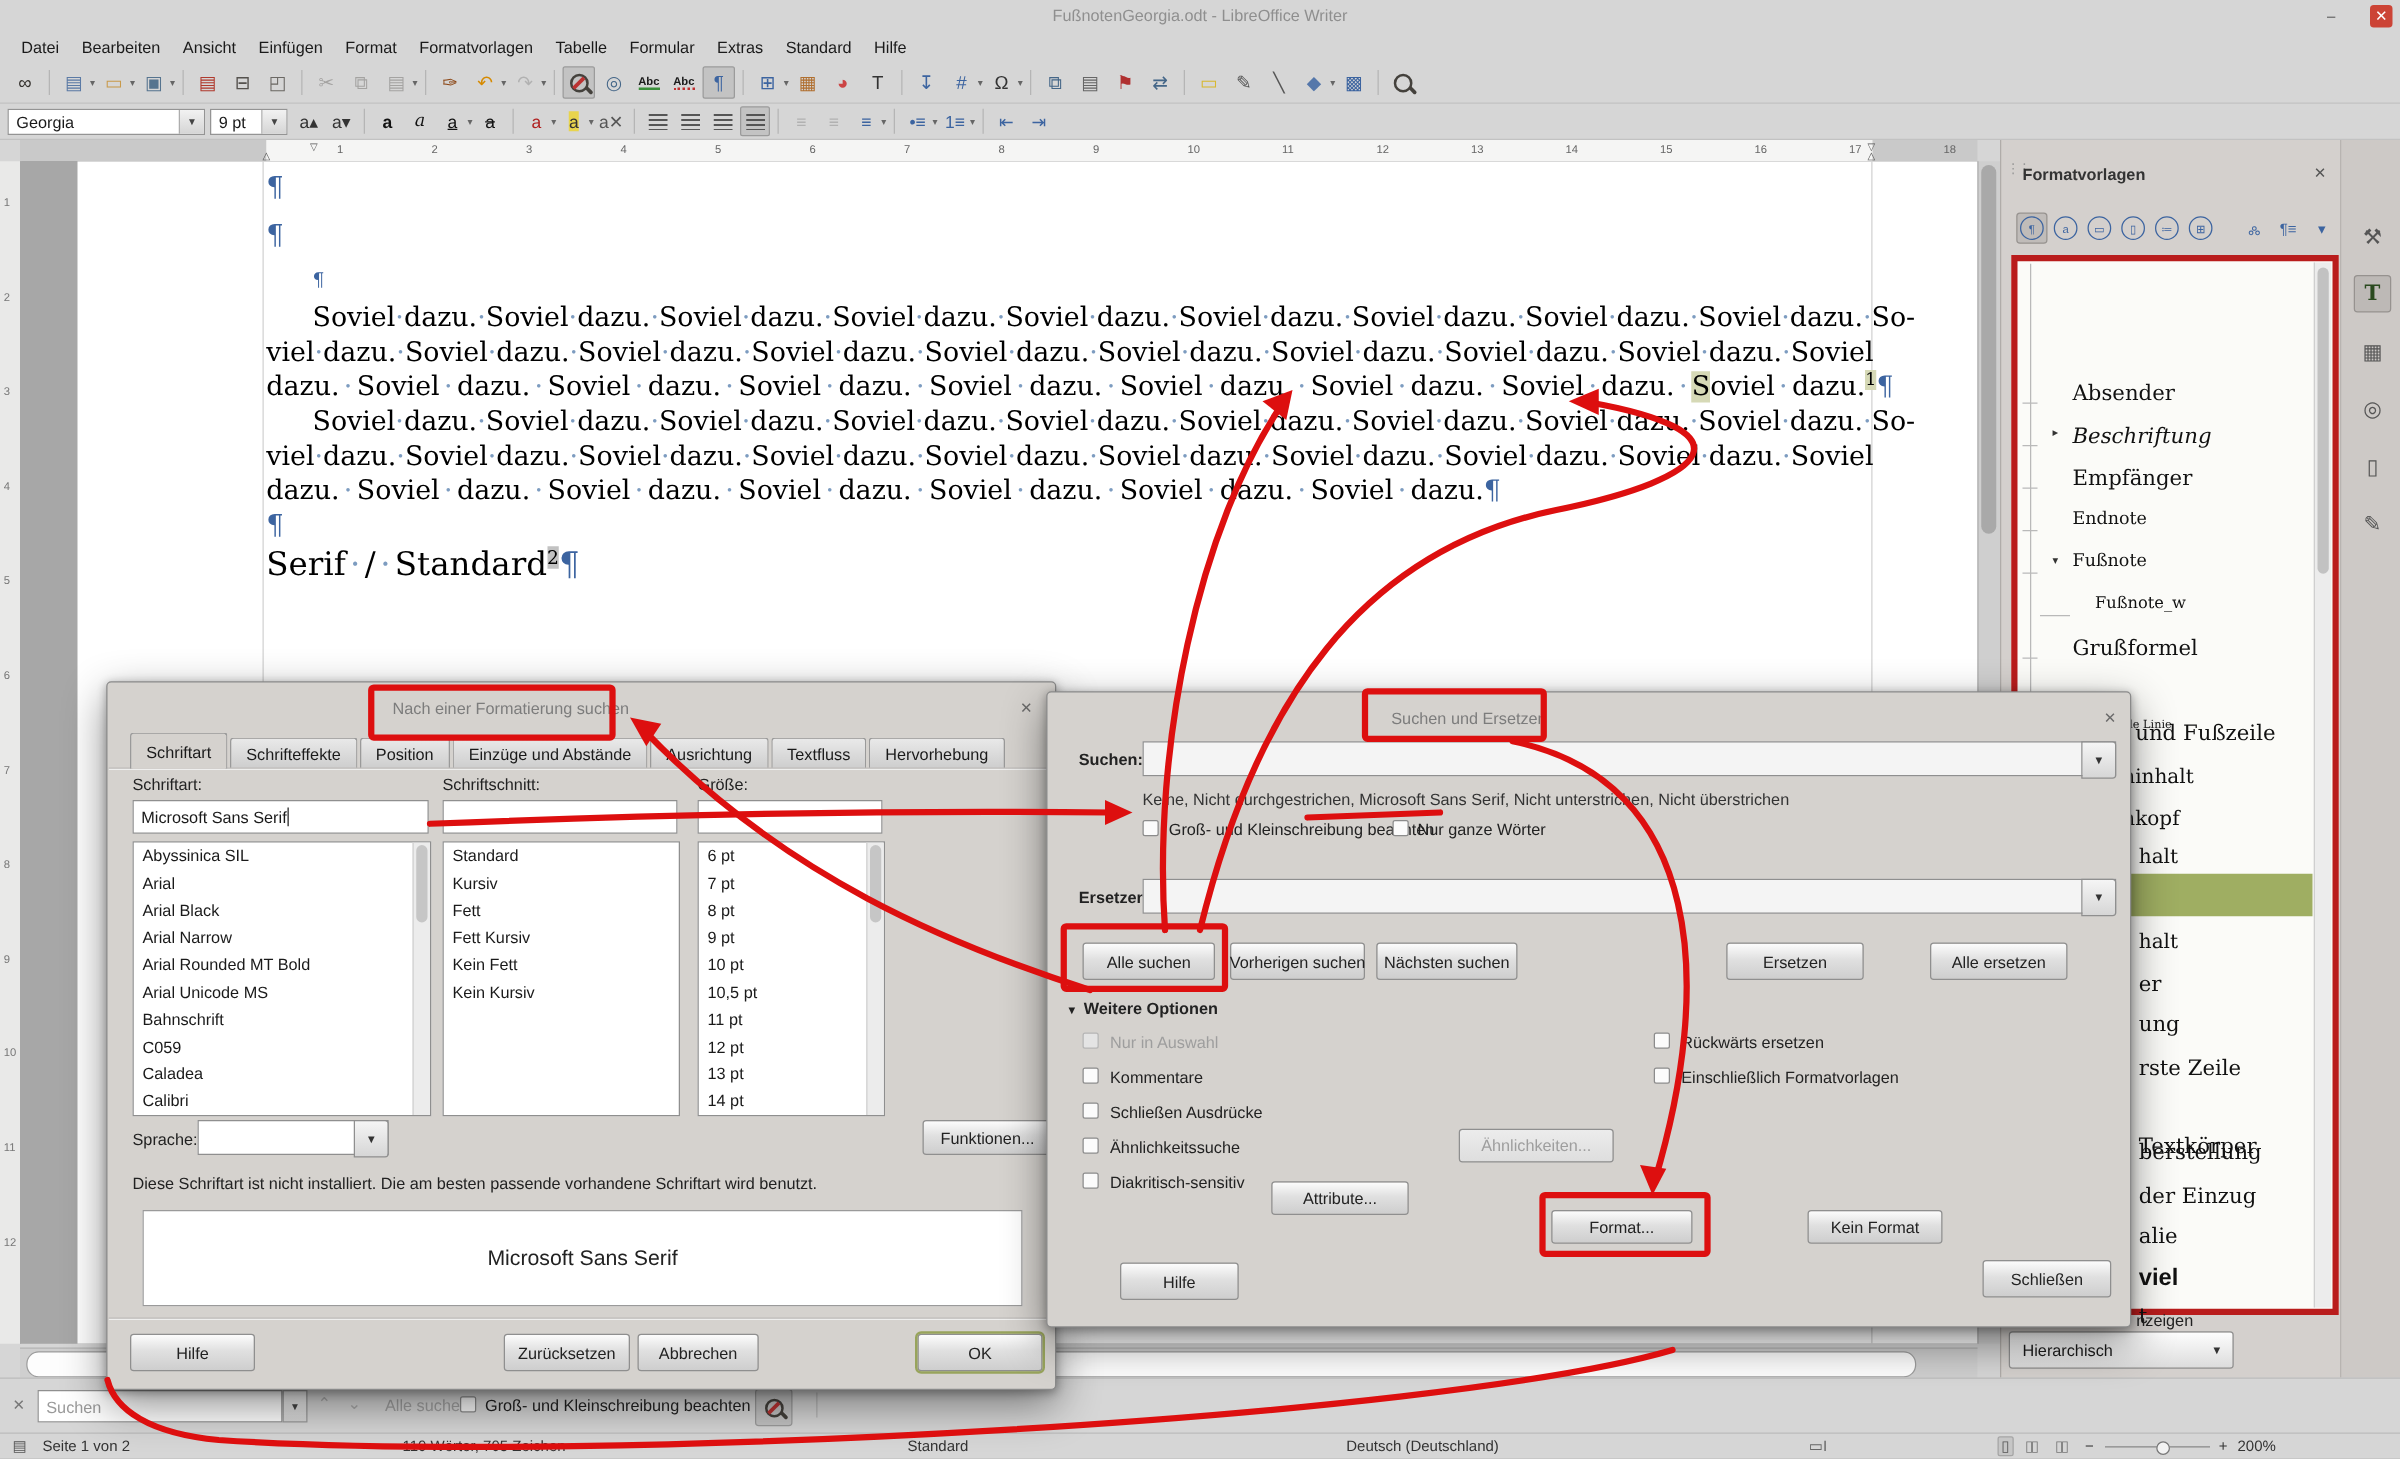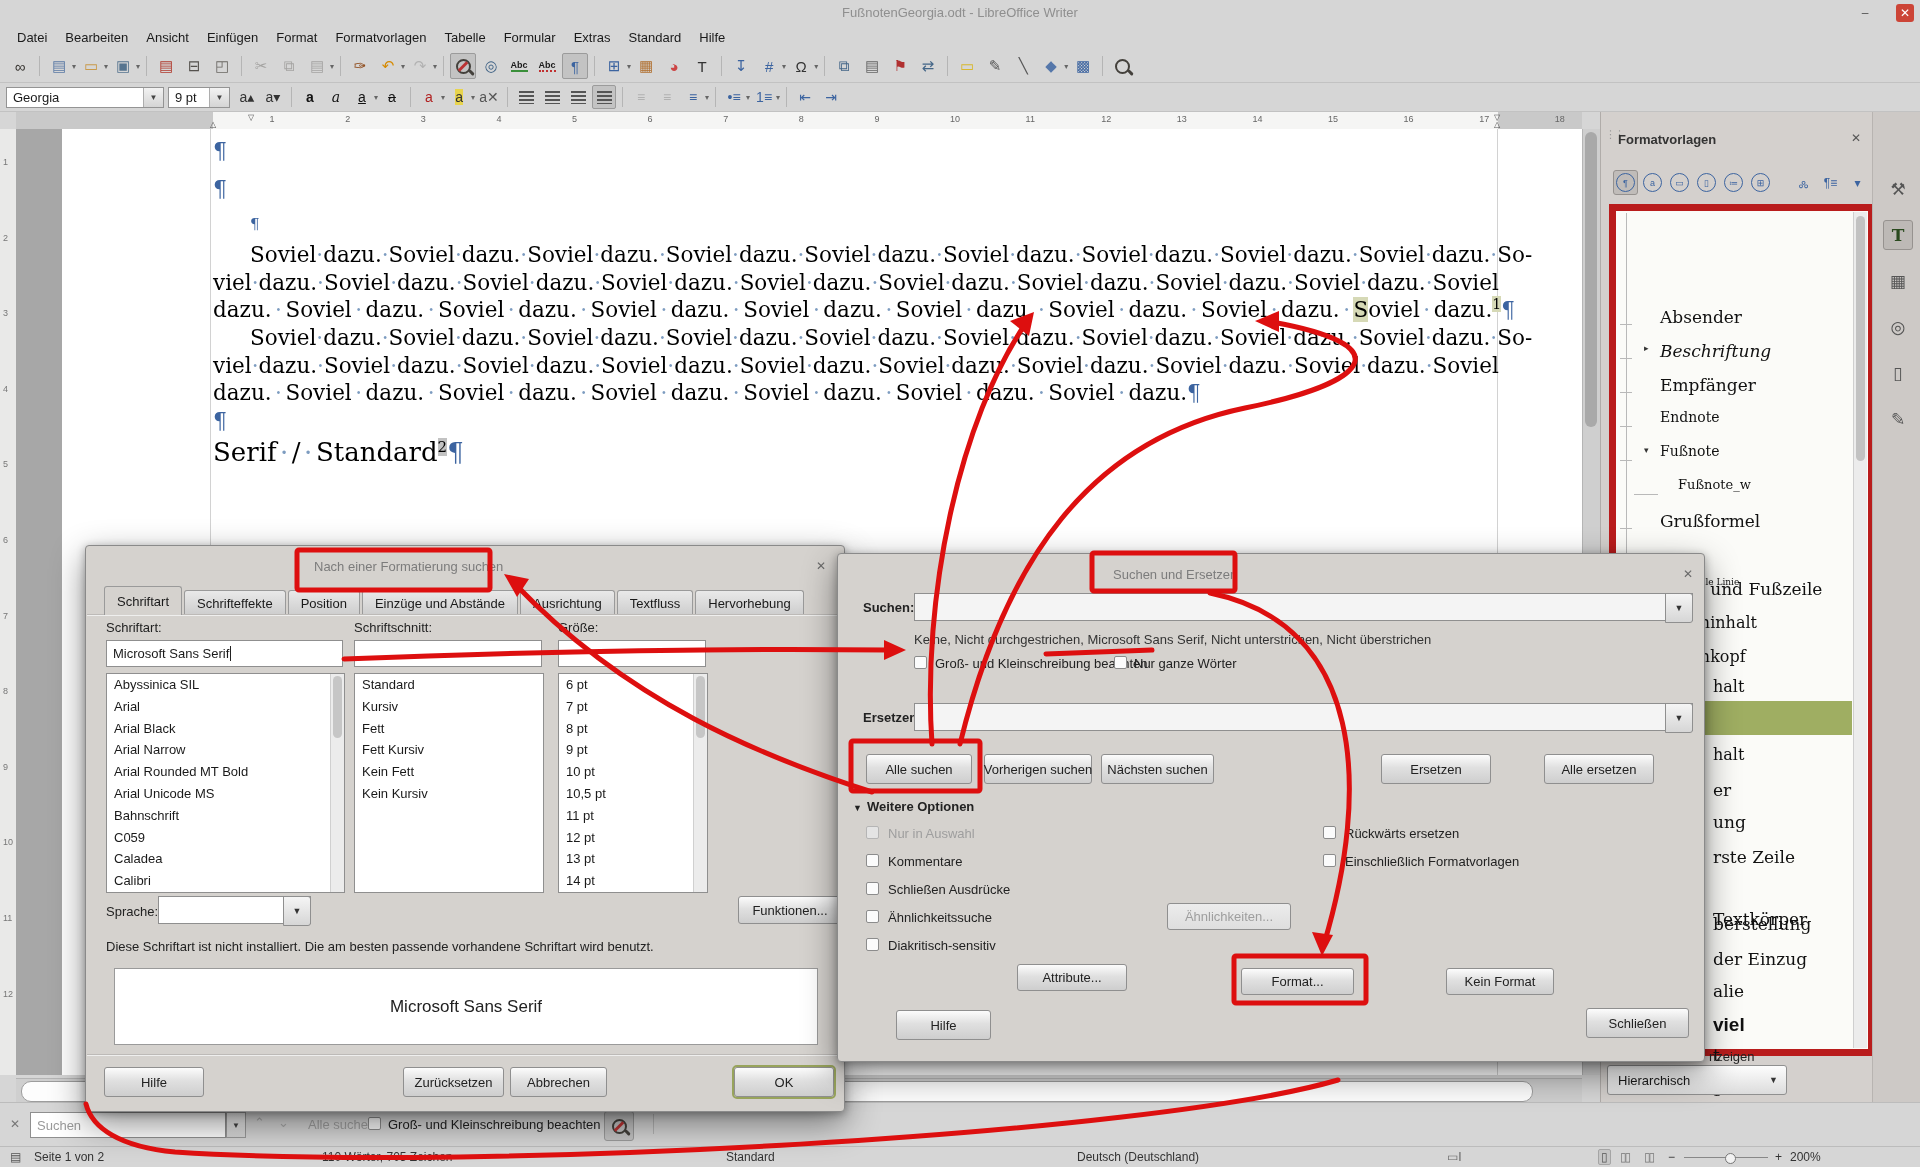--- a/index.html
+++ b/index.html
@@ -58,21 +58,21 @@
   #deckstrip{position:absolute;right:0;top:0;width:48px;height:100%;background:#cdc9c6;border-left:1px solid #b8b4b1;}
   .deck-ic{position:absolute;left:10px;width:28px;height:28px;display:flex;align-items:center;justify-content:center;font-size:17px;border:1px solid transparent;border-radius:3px;}
   .deck-ic.on{background:#bdb9b6;border-color:#96928f;}
   #sb-title{position:absolute;left:17px;top:20px;font-size:13px;font-weight:bold;color:#333;}
   #sb-close{position:absolute;left:250px;top:19px;font-size:12px;color:#555;}
   #sb-menu{position:absolute;left:288px;top:17px;font-size:14px;color:#444;}
   #sb-grip{position:absolute;left:4px;top:16px;font-size:11px;color:#999;letter-spacing:-2px;}
   .sb-tool{position:absolute;top:58px;width:23px;height:23px;border:1px solid transparent;border-radius:3px;display:flex;align-items:center;justify-content:center;}
   .sb-tool .circ{width:17px;height:17px;border:1.5px solid #3c64a0;border-radius:50%;display:flex;align-items:center;justify-content:center;font-size:9px;color:#3c64a0;}
   .sb-tool.on{background:#c0bcb9;border-color:#96928f;}
-  #stylelist{position:absolute;left:8px;top:92px;width:252px;height:838px;background:#fbfbf8;border:7px solid #b91c1c;}
+  #stylelist{position:absolute;left:8px;top:92px;width:252px;height:838px;background:#fbfbf8;border:5px solid #b91c1c;}
   #stylelist .vline{position:absolute;left:10px;top:2px;width:1px;height:828px;background:#b9b9b9;}
   .strow{position:absolute;left:0;width:250px;}
   .strow .conn{position:absolute;left:4px;top:50%;width:12px;height:1px;background:#b9b9b9;}
   .strow .exp{position:absolute;left:28px;top:2px;font-size:9px;color:#333;}
   .strow .lbl{position:absolute;left:44px;white-space:nowrap;}
   .st-serif{font-family:"DejaVu Serif",serif;font-size:17px;color:#111;}
   .st-mid{font-size:16px;}
   .st-small{font-size:14px;}
   .st-smaller{font-size:13px;}
   .st-tiny{font-size:9px;}
@@ -728,21 +728,21 @@
     <div class="cblabel" style="left:50px;top:356px;">Ähnlichkeitssuche</div>
     <div class="cbx" style="left:28px;top:384px;"></div>
     <div class="cblabel" style="left:50px;top:384px;">Diakritisch-sensitiv</div>
 
     <div class="cbx" style="left:485px;top:272px;"></div>
     <div class="cblabel" style="left:507px;top:272px;">Rückwärts ersetzen</div>
     <div class="cbx" style="left:485px;top:300px;"></div>
     <div class="cblabel" style="left:507px;top:300px;">Einschließlich Formatvorlagen</div>
 
     <div class="btn dis" style="left:329px;top:349px;width:124px;height:27px;">Ähnlichkeiten...</div>
-    <div class="btn" style="left:179px;top:410px;width:110px;height:27px;">Attribute...</div>
+    <div class="btn" style="left:179px;top:391px;width:110px;height:27px;">Attribute...</div>
     <div class="btn" style="left:403px;top:414px;width:113px;height:27px;">Format...</div>
     <div class="btn" style="left:608px;top:414px;width:108px;height:27px;">Kein Format</div>
 
     <div class="btn" style="left:58px;top:456px;width:95px;height:30px;">Hilfe</div>
     <div class="btn" style="left:748px;top:454px;width:103px;height:30px;">Schließen</div>
   </div>
 
   <svg id="annsvg" width="1920" height="1167" viewBox="0 0 1920 1167">
     <g fill="none" stroke-width="5" stroke-linecap="round" class="annstroke" stroke="#dd0f0f">
       <rect x="297" y="550" width="193" height="40" rx="2"></rect>

